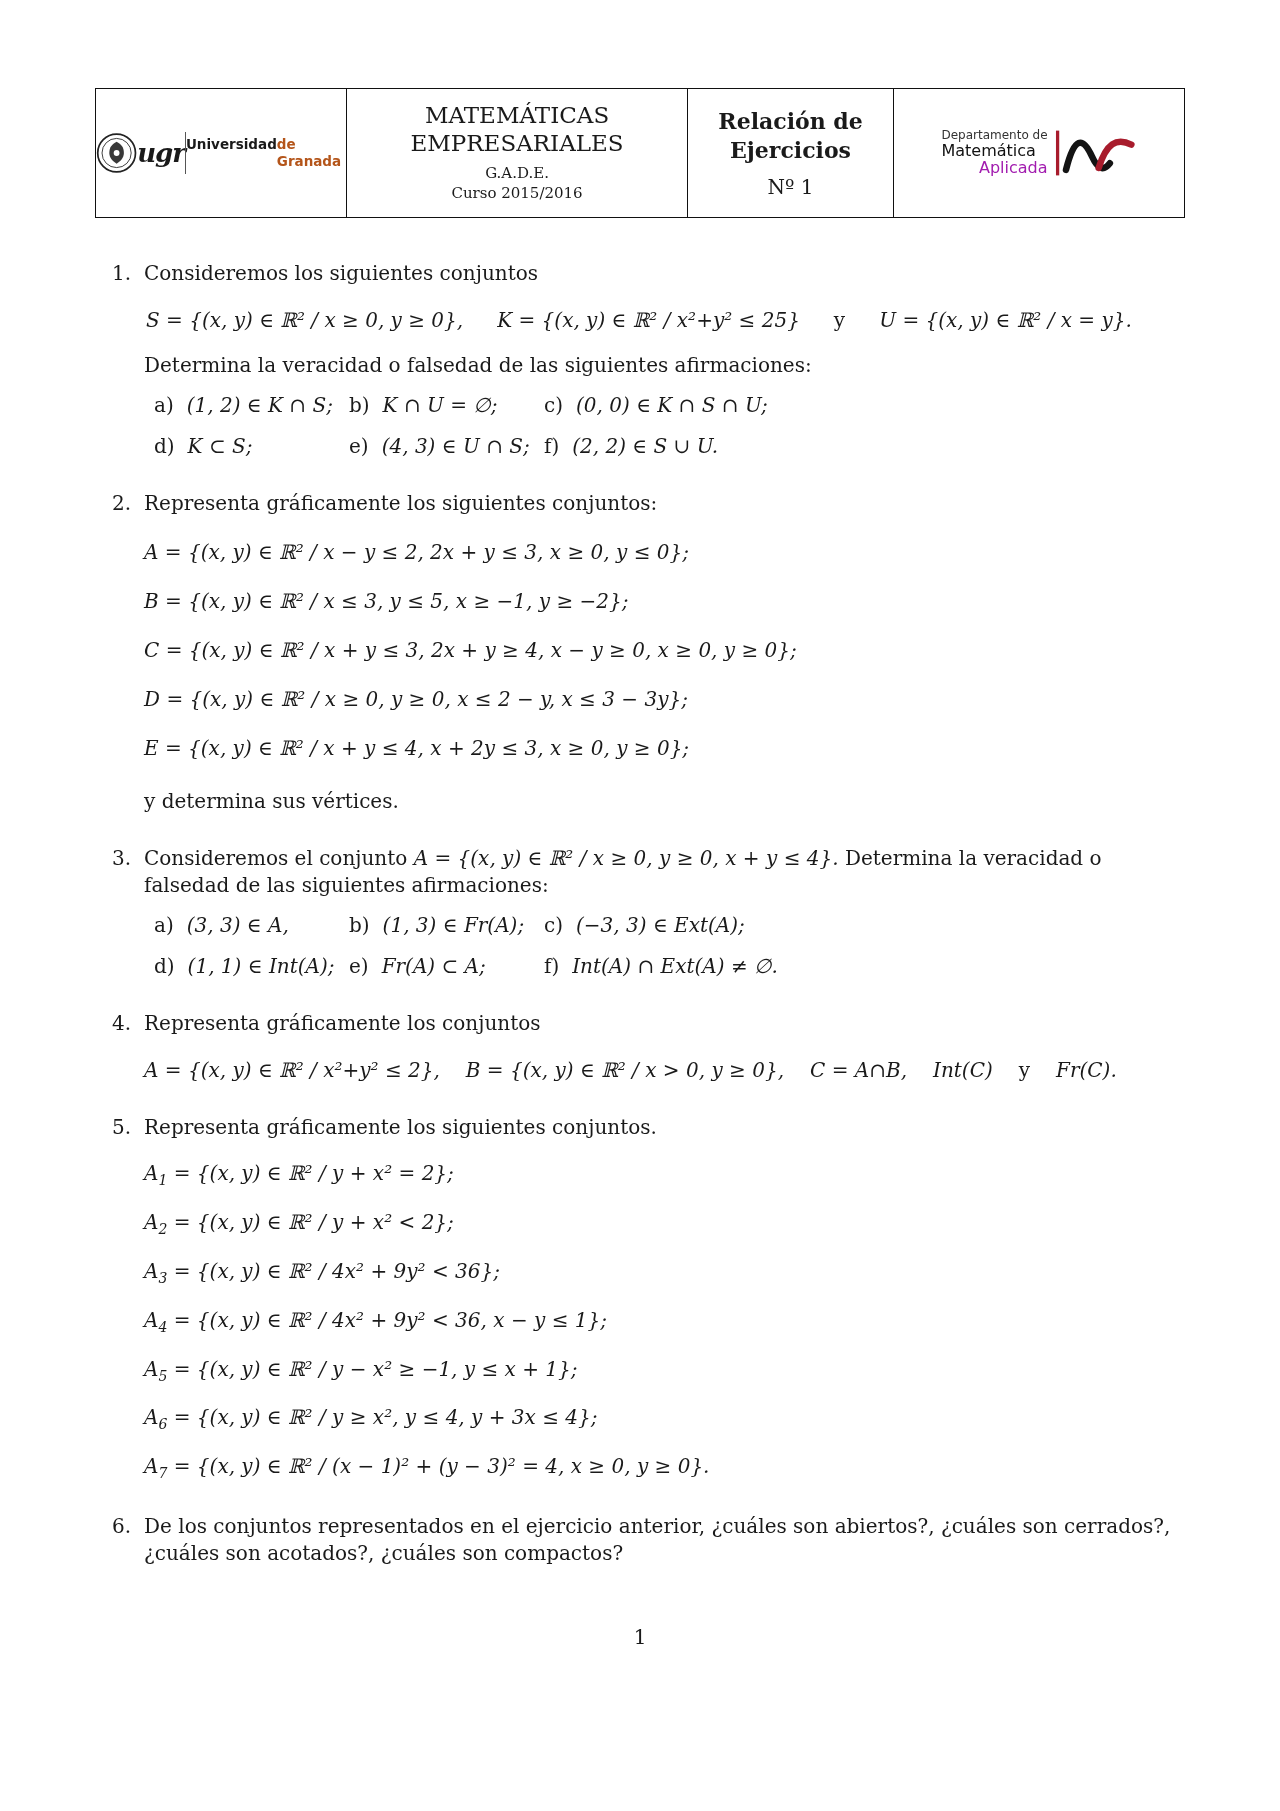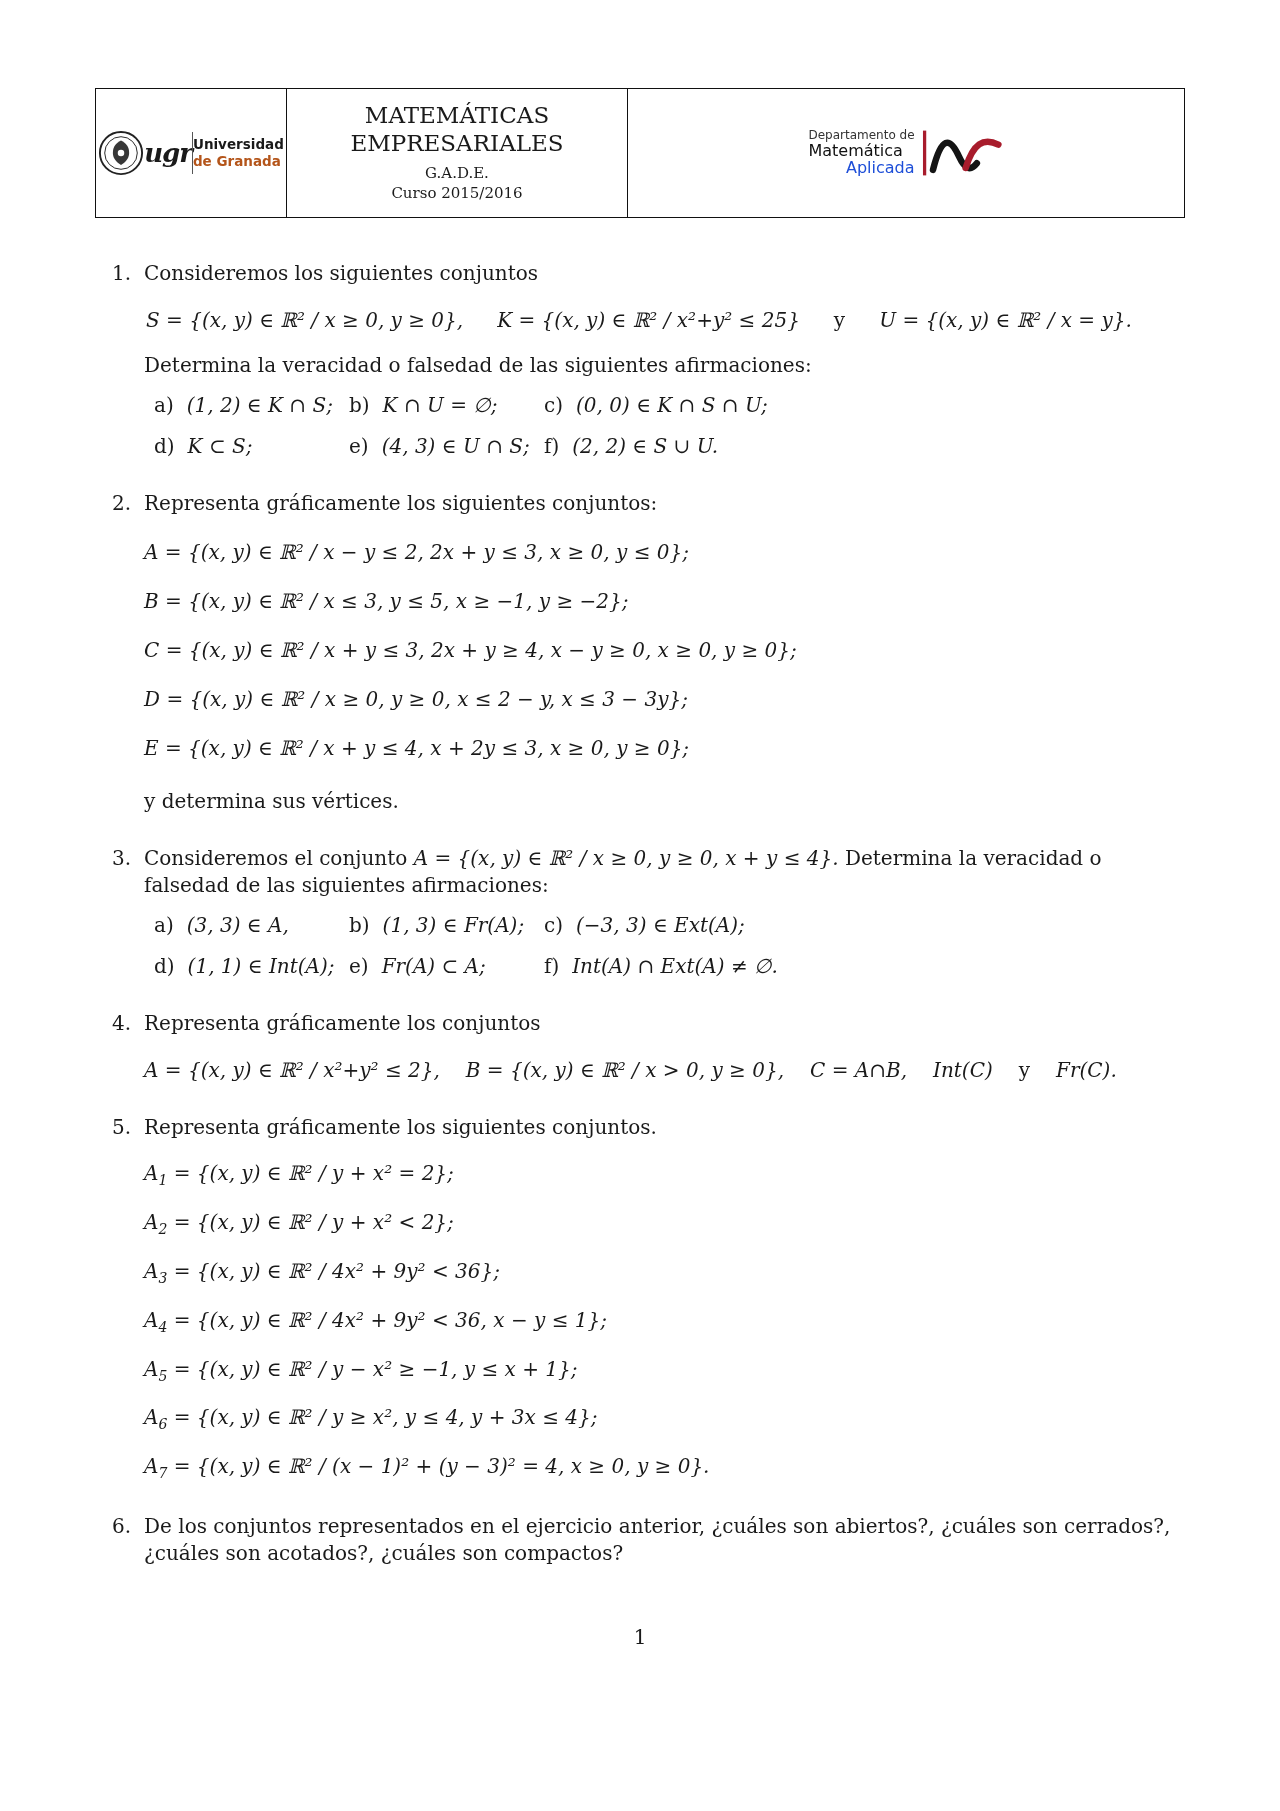--- a/index.html
+++ b/index.html
@@ -12,35 +12,35 @@
   .page { padding: 88px 95px 0 95px; }
 
   
   .header-box { display: flex; border: 1.5px solid #111; height: 128px; align-items: stretch; }
   .hcell { display: flex; flex-direction: column; align-items: center; justify-content: center; }
   .hcell + .hcell { border-left: 1.5px solid #111; }
   .cell-logo { flex: 0 0 190px; flex-direction: row; gap: 0; }
   .emblem { width: 46px; height: 46px; }
   .ugr-script { font-style: italic; font-weight: bold; font-size: 26px; letter-spacing: -1px; }
   .logo-divider { width: 1px; height: 42px; background: #555; }
-  .uni-text { display: flex; flex-direction: column; font-size: 13.5px; font-weight: bold;
+  .uni-text { display: flex; font-size: 13.5px; font-weight: bold;
               line-height: 1.25; font-family: "DejaVu Sans", "Liberation Sans", sans-serif; }
   .granada { color: #b4551a; }
   .cell-title { flex: 0 0 340px; padding: 6px 0; }
   .course-title { font-weight: normal; font-size: 23px; line-height: 1.2; }
   .course-sub { font-size: 15px; line-height: 1.32; }
   .gap-top { margin-top: 7px; }
   .cell-sheet { flex: 0 0 205px; }
   .sheet-title { font-weight: bold; font-size: 22px; line-height: 1.3; }
   .sheet-no { font-size: 20px; margin-top: 11px; }
   .cell-dept { flex: 1; flex-direction: row; gap: 3px; }
   .dept-text { line-height: 1.08; font-family: "DejaVu Sans", "Liberation Sans", sans-serif; }
   .dept-small { font-size: 12px; color: #333; }
   .dept-name { font-size: 16px; color: #111; }
-  .dept-red { color: #1d4ed8; text-align: right; }
+  .dept-red { color: #a21caf; text-align: right; }
   .dept-mark { width: 86px; height: 56px; }
 
   
   .exercise { display: flex; margin-top: 30px; font-size: 20px; line-height: 1.35; }
   .exercise.first { margin-top: 42px; }
   .ex-num { flex: 0 0 36px; text-align: right; margin-right: 13px; }
   .ex-body { flex: 1; min-width: 0; }
   .ex-text { margin: 0; }
   .math { font-style: italic; }
   .plain { font-style: normal; }
@@ -74,20 +74,25 @@
       <span class="uni-text">
         <span>Universidad</span>
         <span class="granada">de Granada</span>
       </span>
     </div>
     <div class="hcell cell-title">
       <div class="course-title">MATEMÁTICAS</div>
       <div class="course-title">EMPRESARIALES</div>
       <div class="course-sub gap-top">G.A.D.E.</div>
       <div class="course-sub">Curso 2015/2016</div>
+    </div>
+    <div class="hcell cell-sheet">
+      <div class="sheet-title">Relación de</div>
+      <div class="sheet-title">Ejercicios</div>
+      <div class="sheet-no">Nº 1</div>
     </div>
     <div class="hcell cell-dept">
       <div class="dept-text">
         <div class="dept-small">Departamento de</div>
         <div class="dept-name">Matemática</div>
         <div class="dept-name dept-red">Aplicada</div>
       </div>
       <svg class="dept-mark" viewBox="0 0 92 60">
         <line x1="7" y1="6" x2="7" y2="54" stroke="#a81c2c" stroke-width="3.5"></line>
         <path d="M16 48 C 25 12, 34 12, 44 34 C 50 47, 56 50, 63 41" stroke="#141414" stroke-width="7" fill="none" stroke-linecap="round"></path>

